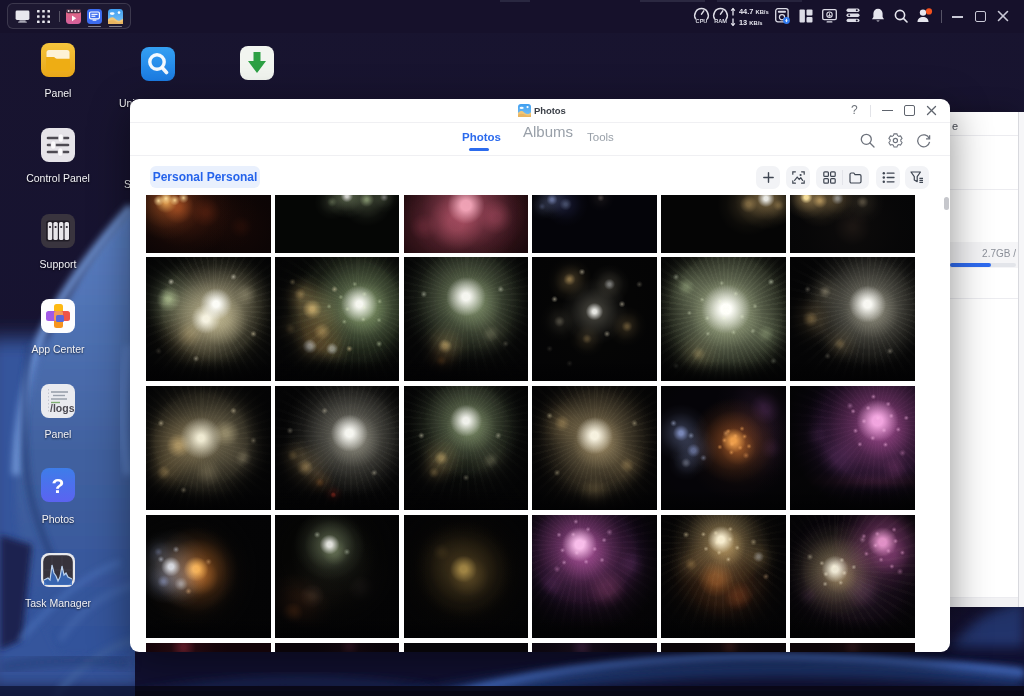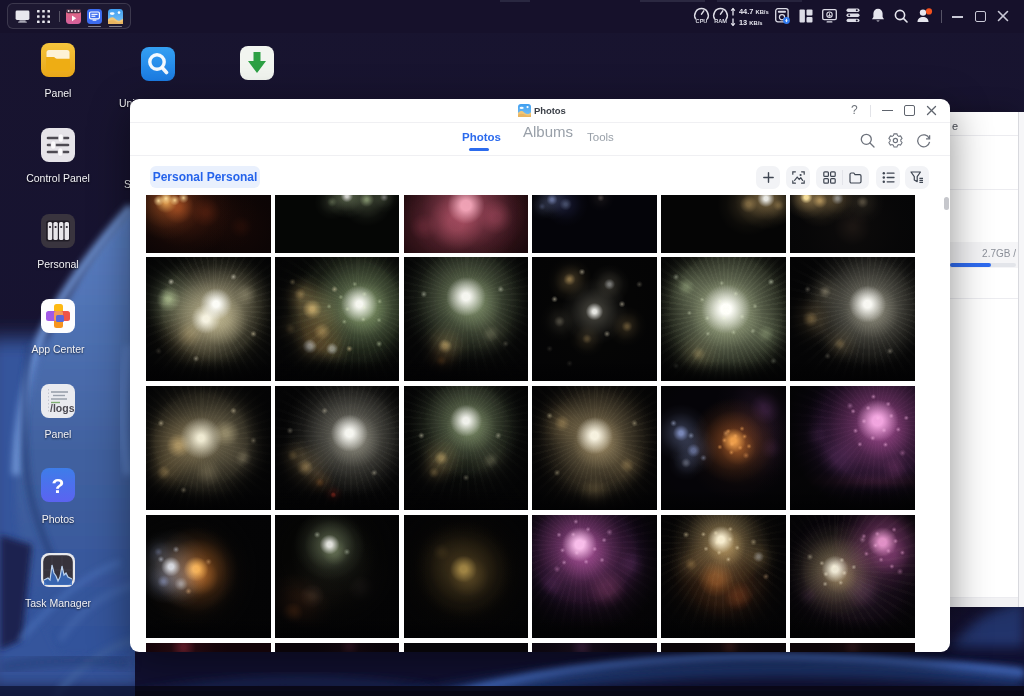--- a/index.html
+++ b/index.html
@@ -228,21 +228,21 @@
           <rect x="18" y="8" width="4.4" height="18" rx="1.6" fill="#e8e6ea"></rect>
           <rect x="23.6" y="8" width="4.4" height="18" rx="1.6" fill="#e8e6ea"></rect>
         </g>
         <g fill="#2a2530">
           <circle cx="9" cy="13" r="1.1"></circle>
           <circle cx="14.6" cy="13" r="1.1"></circle>
           <circle cx="20.2" cy="13" r="1.1"></circle>
           <circle cx="25.8" cy="13" r="1.1"></circle>
         </g>
       </svg></div>
-    <div class="dlabel" style="left:3px;top:258px">Personal</div>
+    <div class="dlabel" style="left:3px;top:258px">Support</div>
 <div style="position:absolute;left:41px;top:299px;width:34px;height:34px"><svg width="34" height="34" viewBox="0 0 34 34">
         <rect width="34" height="34" rx="8" fill="#fdfdfe"></rect>
         <rect x="13" y="5" width="9" height="11" rx="2.5" fill="#fdb913"></rect>
         <rect x="13" y="19" width="9" height="10" rx="2.5" fill="#f7941d"></rect>
         <rect x="5" y="12" width="12" height="10" rx="2.5" fill="#a259e6"></rect>
         <rect x="18" y="12" width="11" height="10" rx="2.5" fill="#ef5548"></rect>
         <rect x="13" y="12" width="9" height="10" rx="2" fill="#f59a56"></rect>
         <rect x="15" y="16" width="8" height="7" rx="1.5" fill="#5b68d8"></rect>
       </svg></div>
     <div class="dlabel" style="left:3px;top:343px">App Center</div>

